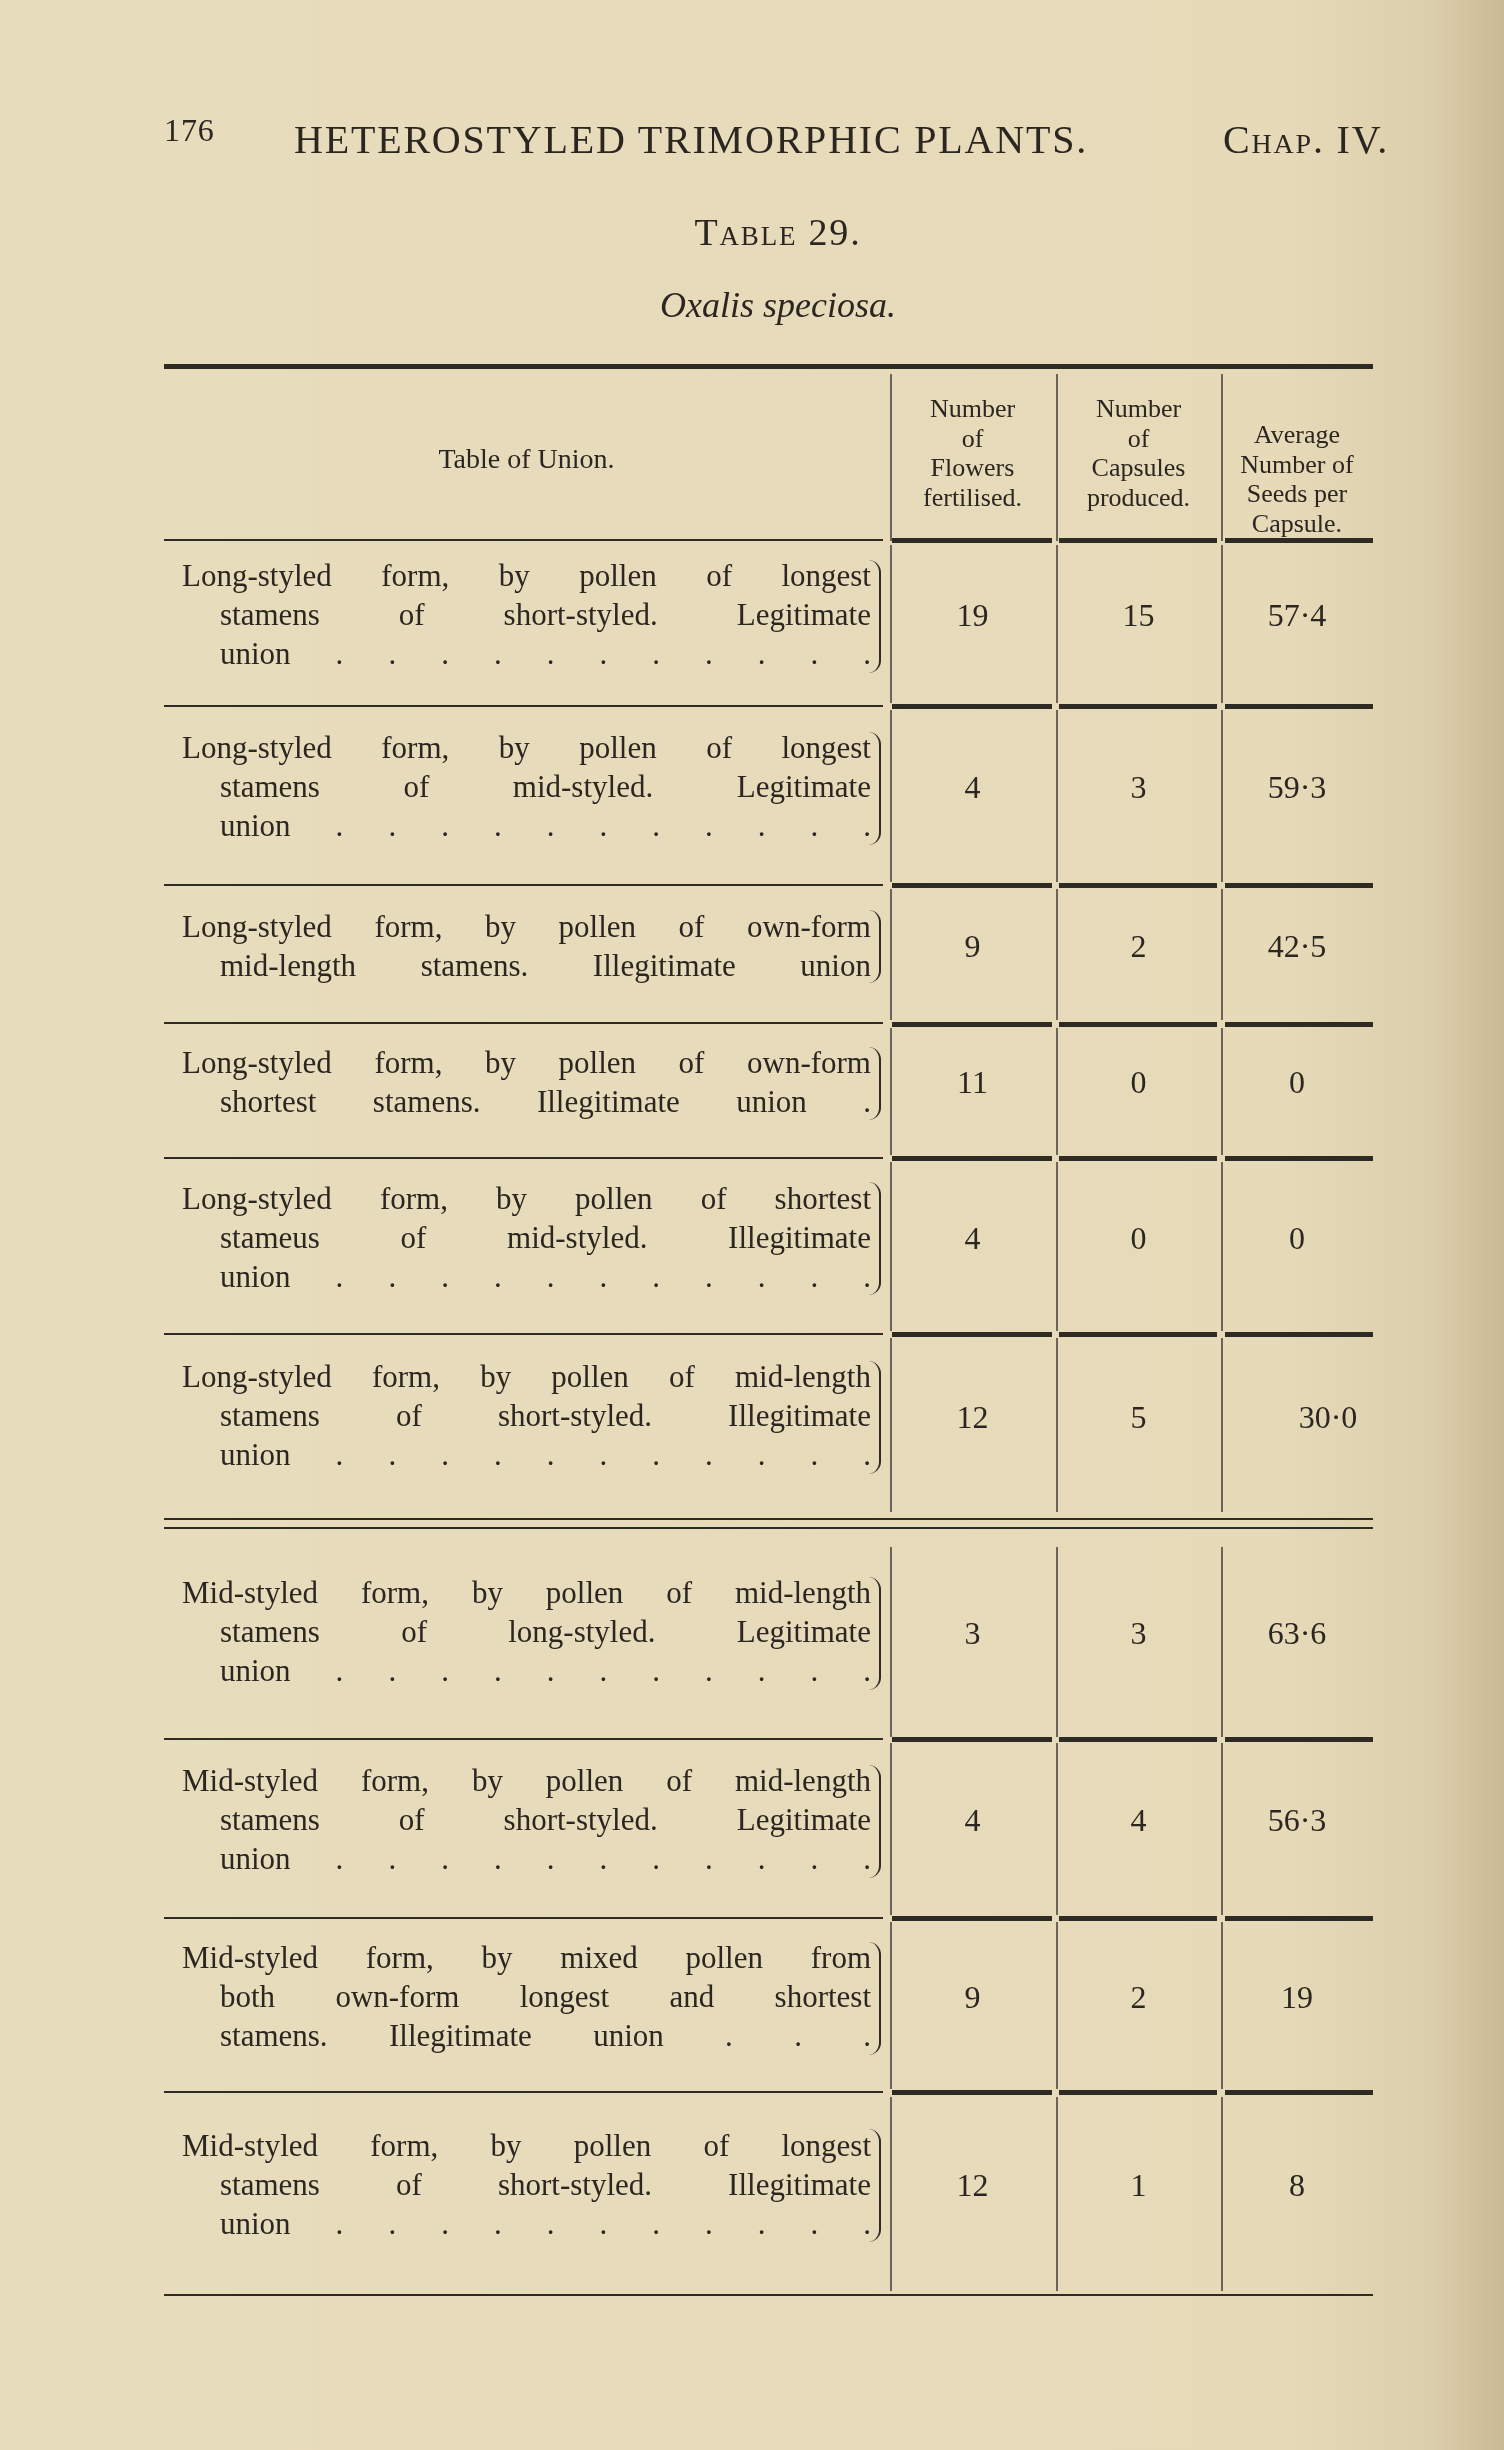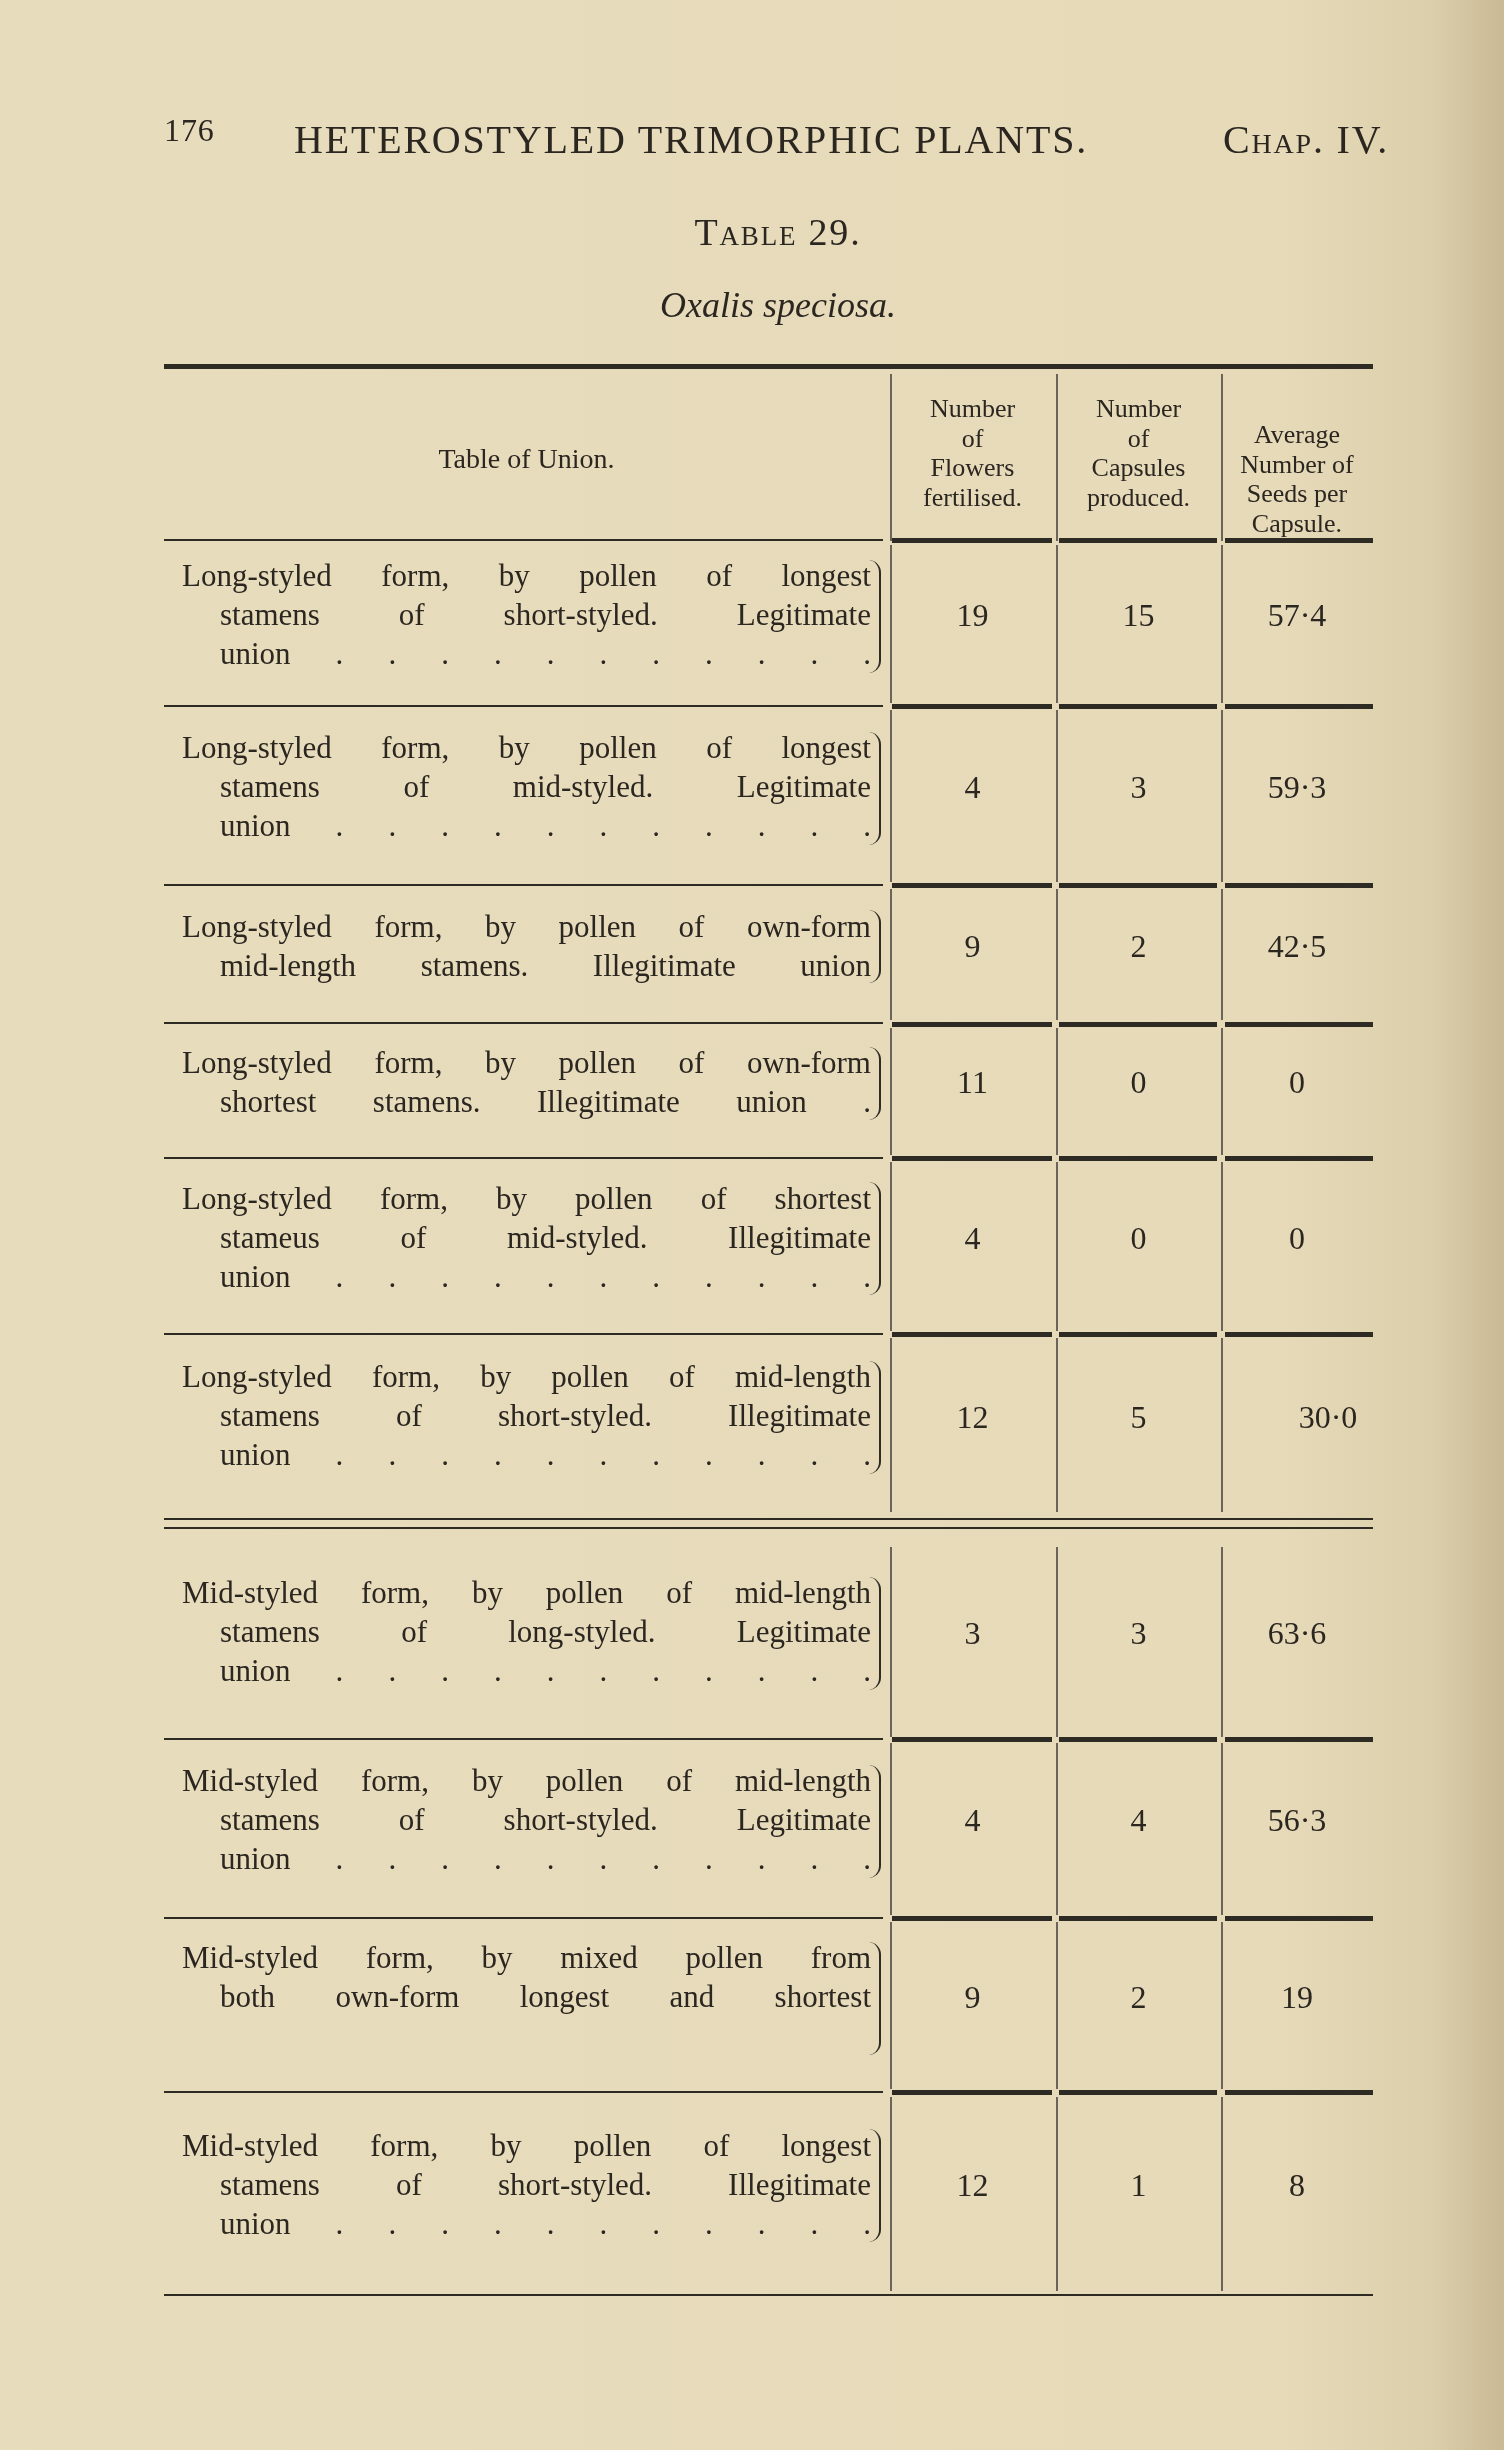--- a/index.html
+++ b/index.html
@@ -206,20 +206,21 @@
     <div class="abs vline" style="left: 890px; top: 1743px; height: 172px;"></div>
     <div class="abs vline" style="left: 1056px; top: 1743px; height: 172px;"></div>
     <div class="abs vline" style="left: 1221px; top: 1743px; height: 172px;"></div>
     <div class="abs rule rule-thin" style="left: 164px; top: 1917px; width: 719px;"></div>
     <div class="abs rule rule-thick" style="left: 892px; top: 1916px; width: 160px;"></div>
     <div class="abs rule rule-thick" style="left: 1059px; top: 1916px; width: 158px;"></div>
     <div class="abs rule rule-thick" style="left: 1225px; top: 1916px; width: 148px;"></div>
     <div class="abs row-text" style="top: 1938px;">
       <span class="line">Mid-styled form, by mixed pollen from</span>
       <span class="line indent">both own-form longest and shortest</span>
+      <span class="line indent">stamens. Illegitimate union . . .</span>
     </div>
     <div class="abs brace" style="left: 859px; top: 1942px; height: 113px;"></div>
     <div class="abs val" style="left: 890px; width: 165px; top: 1979px;">9</div>
     <div class="abs val" style="left: 1056px; width: 165px; top: 1979px;">2</div>
     <div class="abs val" style="left: 1221px; width: 152px; top: 1979px;">19</div>
     <div class="abs vline" style="left: 890px; top: 1922px; height: 167px;"></div>
     <div class="abs vline" style="left: 1056px; top: 1922px; height: 167px;"></div>
     <div class="abs vline" style="left: 1221px; top: 1922px; height: 167px;"></div>
     <div class="abs rule rule-thin" style="left: 164px; top: 2091px; width: 719px;"></div>
     <div class="abs rule rule-thick" style="left: 892px; top: 2090px; width: 160px;"></div>

